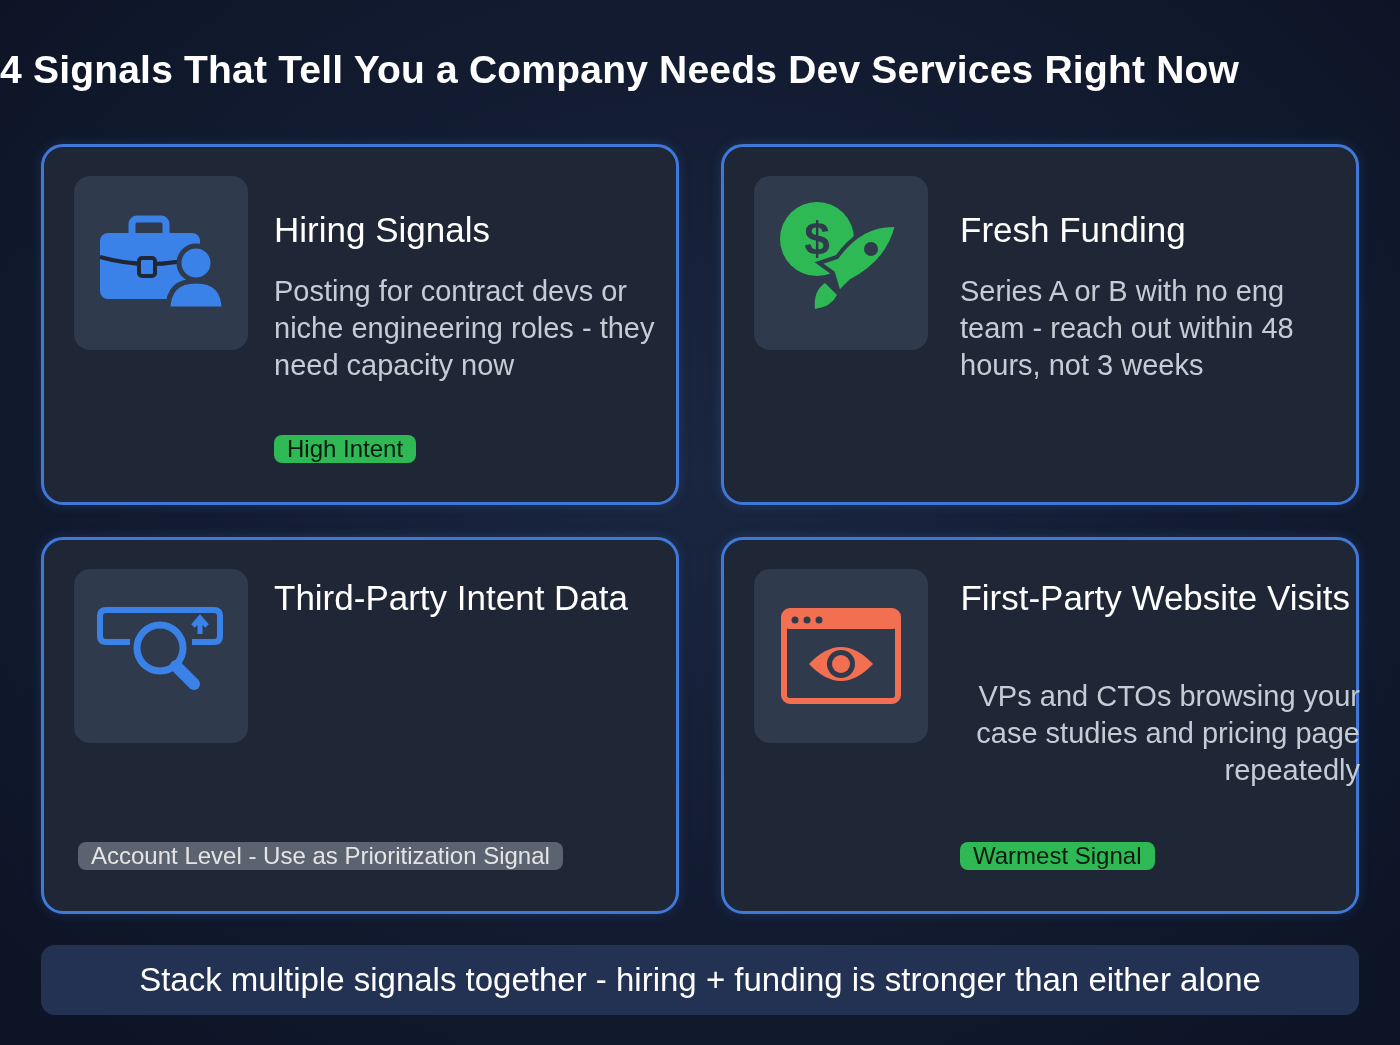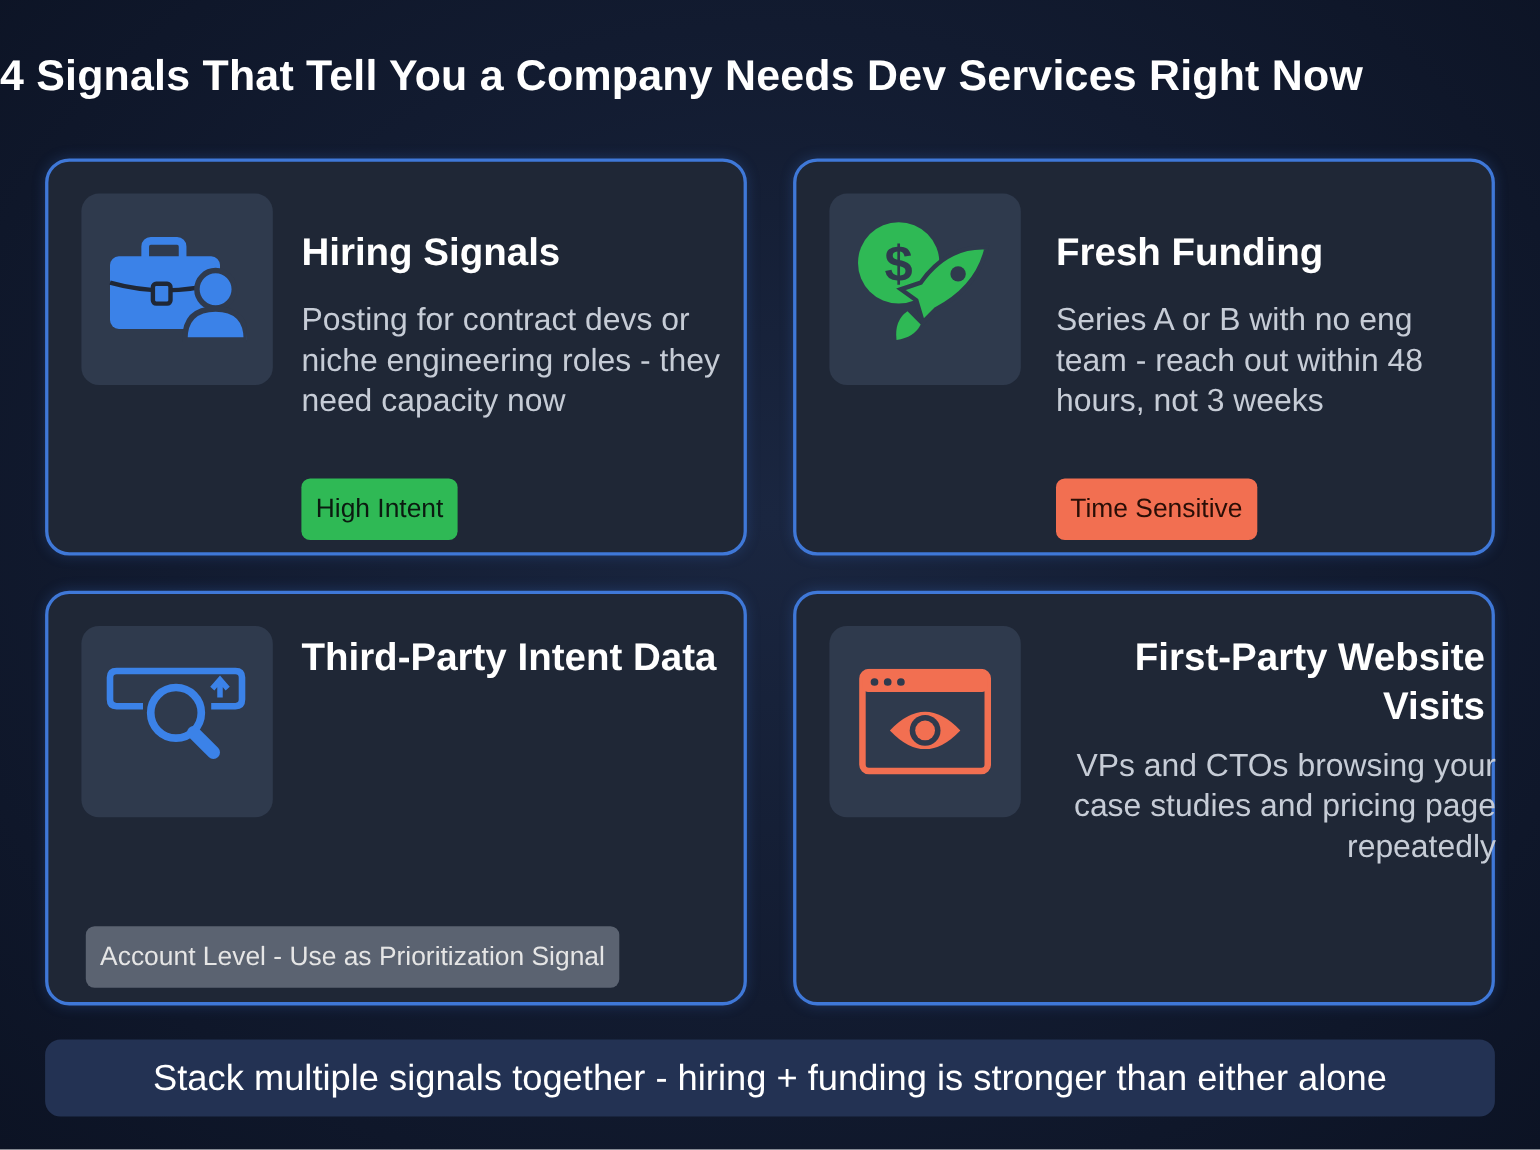--- a/index.html
+++ b/index.html
@@ -24,37 +24,37 @@
     .c1 { left: 41px; top: 144px; width: 638px; height: 361px; }
     .c2 { left: 721px; top: 144px; width: 638px; height: 361px; }
     .c3 { left: 41px; top: 537px; width: 638px; height: 377px; }
     .c4 { left: 721px; top: 537px; width: 638px; height: 377px; text-align: right; }
     .icon-box {
       position: absolute; left: 30px; top: 29px; width: 174px; height: 174px;
       border-radius: 16px; background: #2f3a4d;
       display: flex; align-items: center; justify-content: center;
     }
     .card-title {
-      position: absolute; left: 230px; font-size: 35px; font-weight: bold; color: #ffffff;
+      position: absolute; left: 230px; font-size: 35px; font-weight: normal; color: #ffffff;
       line-height: 45px;
     }
     .c1 .card-title, .c2 .card-title { top: 60px; }
     .c3 .card-title, .c4 .card-title { top: 35px; width: 390px; }
     .card-desc {
       position: absolute; left: 230px; font-size: 29px; color: #c6ccd6;
       line-height: 37px; width: 400px;
     }
     .c1 .card-desc, .c2 .card-desc { top: 126px; }
     .c2 .card-desc { left: 236px; width: 380px; }
     .c2 .card-title { left: 236px; }
     .c4 .card-title, .c4 .card-desc { left: 236px; }
     .c3 .card-desc, .c4 .card-desc { top: 138px; }
     .badge {
       position: absolute; font-size: 24px; border-radius: 8px;
-      padding: 14px 13px; line-height: 28px; white-space: nowrap;
+      padding: 0 13px; line-height: 28px; white-space: nowrap;
     }
     .c1 .badge { left: 230px; top: 288px; background: #2fb955; color: #0b1a10; }
     .c2 .badge { left: 236px; top: 288px; background: #f26f51; color: #2a0e06; }
     .c3 .badge { left: 34px; top: 302px; background: #5b6371; color: #e5e5e5; }
     .c4 .badge { left: 236px; top: 302px; background: #2fb955; color: #0b1a10; }
     .footer {
       position: absolute; left: 41px; top: 945px; width: 1318px; height: 70px;
       border-radius: 14px; background: #233253;
       display: flex; align-items: center; justify-content: center;
       font-size: 33px; font-weight: normal; color: #ffffff;
@@ -86,21 +86,20 @@
     <svg width="124" height="124" viewBox="0 0 124 124">
       <circle cx="38" cy="38" r="37" fill="#2fb955"></circle>
       <text x="38" y="54" text-anchor="middle" font-family="Liberation Sans, sans-serif" font-weight="bold" font-size="46" fill="#2f3a4d">$</text>
       <path d="M118 24 Q82 22 58 56 L40 62 L54 72 L60 92 L72 80 Q110 60 118 24 Z" fill="#2fb955" stroke="#2f3a4d" stroke-width="4"></path>
       <circle cx="92" cy="48" r="7" fill="#2f3a4d"></circle>
       <path d="M46 82 Q34 90 36 108 Q52 106 58 94 Z" fill="#2fb955"></path>
     </svg>
   </div>
   <div class="card-title">Fresh Funding</div>
   <div class="card-desc">Series A or B with no eng team - reach out within 48 hours, not 3 weeks</div>
-  <div class="badge">Time Sensitive</div>
 </div>
 
 <div class="card c3">
   <div class="icon-box">
     <svg width="130" height="100" viewBox="0 0 130 100">
       <path d="M34 36 L10 36 Q4 36 4 30 L4 10 Q4 4 10 4 L118 4 Q124 4 124 10 L124 30 Q124 36 118 36 L96 36" fill="none" stroke="#3b82e8" stroke-width="6"></path>
       <path d="M104 28 L104 14 M97 20 L104 12 L111 20" stroke="#3b82e8" stroke-width="5" fill="none"></path>
       <circle cx="64" cy="42" r="23" fill="none" stroke="#3b82e8" stroke-width="7"></circle>
       <line x1="80" y1="60" x2="98" y2="78" stroke="#3b82e8" stroke-width="12" stroke-linecap="round"></line>
     </svg>
@@ -117,17 +116,18 @@
       <circle cx="14" cy="12" r="3.5" fill="#2f3a4d"></circle>
       <circle cx="26" cy="12" r="3.5" fill="#2f3a4d"></circle>
       <circle cx="38" cy="12" r="3.5" fill="#2f3a4d"></circle>
       <path d="M28 56 Q60 22 92 56 Q60 90 28 56 Z" fill="#f26f51"></path>
       <circle cx="60" cy="56" r="14" fill="#2f3a4d"></circle>
       <circle cx="60" cy="56" r="9" fill="#f26f51"></circle>
     </svg>
   </div>
   <div class="card-title">First-Party Website Visits</div>
   <div class="card-desc">VPs and CTOs browsing your case studies and pricing page repeatedly</div>
+  <div class="badge">Warmest Signal</div>
 </div>
 
 <div class="footer">
   <span>Stack multiple signals together - hiring + funding is stronger than either alone</span>
 </div>
 
 </body></html>

